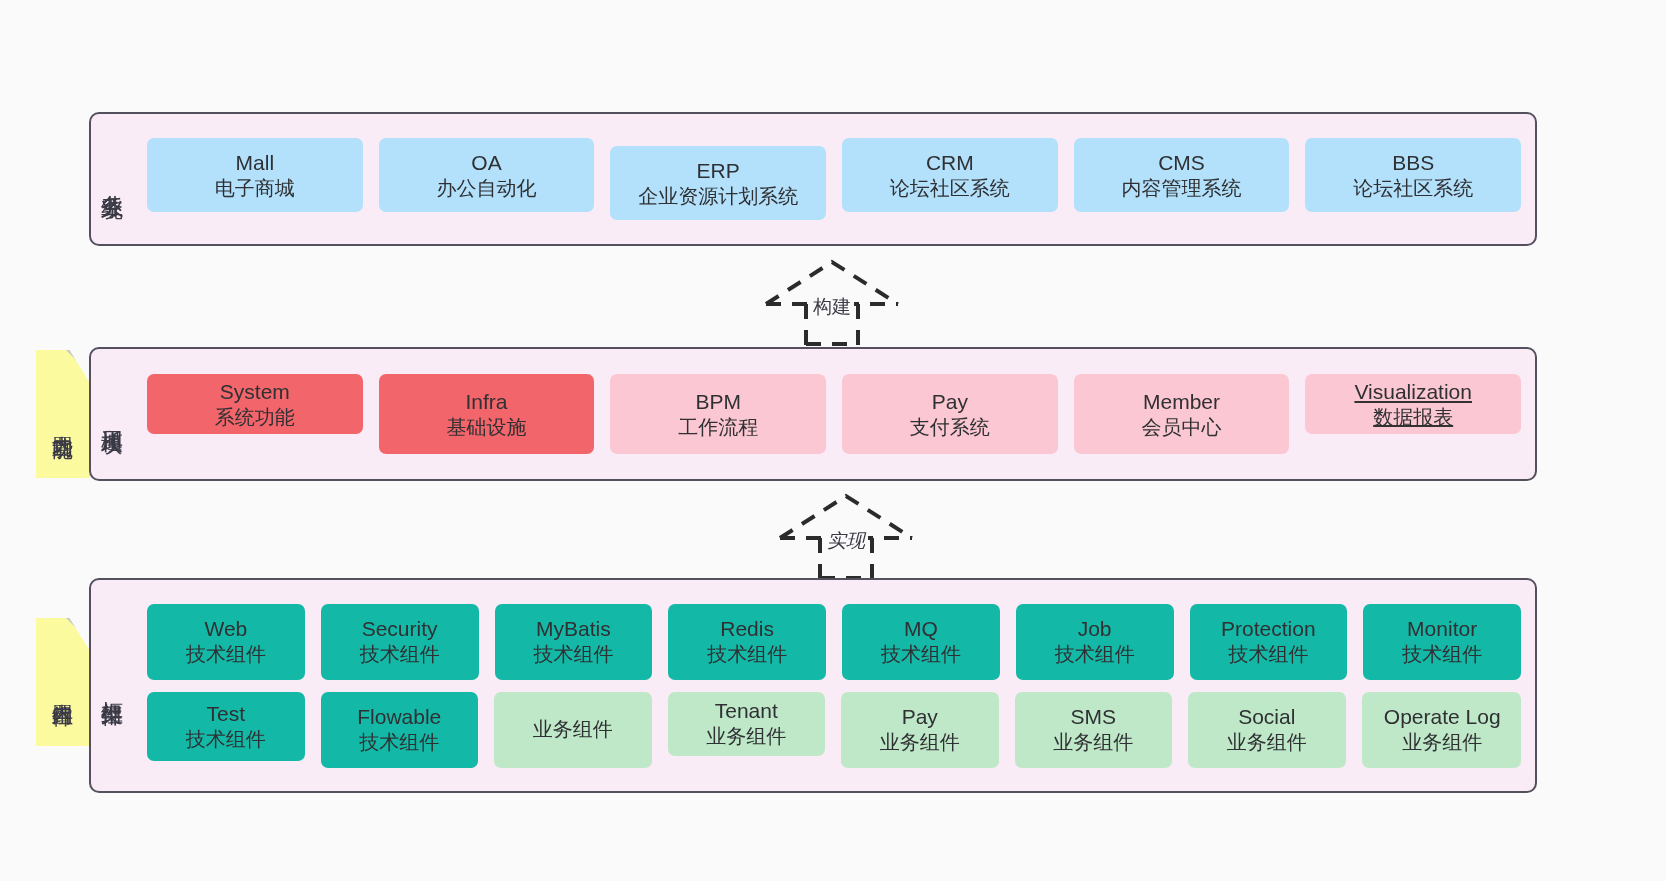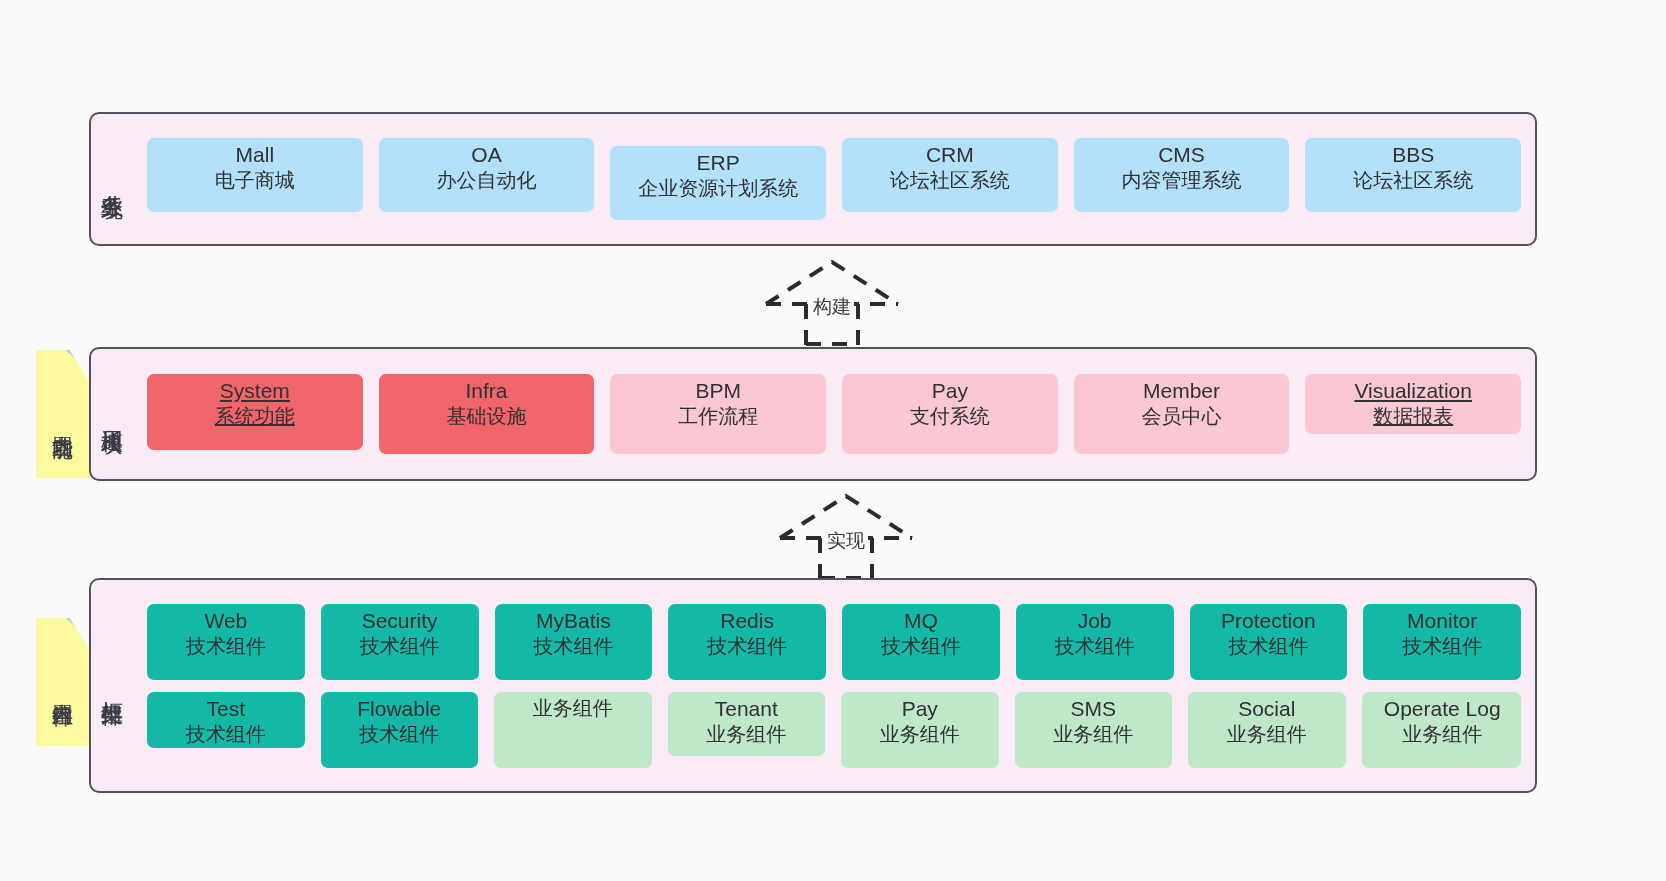--- a/index.html
+++ b/index.html
@@ -63,21 +63,21 @@
     gap: 16px;
     align-items: stretch;
   }
 
   .card {
     flex: 1 1 0;
     border-radius: 7px;
     display: flex;
     flex-direction: column;
     align-items: center;
-    justify-content: flex-start;
+    justify-content: center;
     text-align: center;
     line-height: 1.24;
     box-sizing: border-box;
     padding: 4px 6px;
   }
   .card .card-name {
     font-size: 21px;
     color: #2f3033;
   }
   .card .card-sub {
@@ -188,21 +188,21 @@
 
   <div class="note" style="left:36px; top:350px; width:54px; height:128px;">
     <div class="note-fold"></div>
     <div class="note-text">内置功能</div>
   </div>
 
   <div class="layer" id="layer-common" style="left:89px; top:347px; width:1448px; height:134px;">
     <div class="layer-title">通用模块</div>
     <div class="layer-body">
       <div class="card-row">
-        <div class="card c-red" style="height:76px;text-decoration:underline;">
+        <div class="card c-red" style="height:60px;">
           <div class="card-name">System</div>
           <div class="card-sub">系统功能</div>
         </div>
         <div class="card c-red" style="height:80px;">
           <div class="card-name">Infra</div>
           <div class="card-sub">基础设施</div>
         </div>
         <div class="card c-pink" style="height:80px;">
           <div class="card-name">BPM</div>
           <div class="card-sub">工作流程</div>
@@ -216,21 +216,21 @@
           <div class="card-sub">会员中心</div>
         </div>
         <div class="card c-pink" style="height:60px;text-decoration:underline;">
           <div class="card-name">Visualization</div>
           <div class="card-sub">数据报表</div>
         </div>
       </div>
     </div>
   </div>
 
-  <div class="uml-arrow" style="left:776px; top:492px; width:140px; height:88px;">
+  <div class="uml-arrow" style="left:776px; top:492px; width:140px; height:88px;font-style:italic;">
     <svg width="140" height="88" viewBox="0 0 140 88">
       <path d="M 4 46 L 70 4 L 136 46" fill="none" stroke="#2b2b2b" stroke-width="4" stroke-dasharray="15,11" stroke-linecap="butt"></path>
       <path d="M 4 46 L 136 46" fill="none" stroke="#2b2b2b" stroke-width="4" stroke-dasharray="15,11" stroke-linecap="butt"></path>
       <path d="M 44 46 L 44 88" fill="none" stroke="#2b2b2b" stroke-width="4" stroke-dasharray="15,11"></path>
       <path d="M 96 46 L 96 88" fill="none" stroke="#2b2b2b" stroke-width="4" stroke-dasharray="15,11"></path>
       <path d="M 44 86 L 96 86" fill="none" stroke="#2b2b2b" stroke-width="4" stroke-dasharray="15,11"></path>
     </svg>
     <div class="uml-label" style="left:48px; top:36px;">实现</div>
   </div>
 
@@ -272,21 +272,21 @@
           <div class="card-name">Protection</div>
           <div class="card-sub">技术组件</div>
         </div>
         <div class="card c-green" style="height:76px;">
           <div class="card-name">Monitor</div>
           <div class="card-sub">技术组件</div>
         </div>
       </div>
 
       <div class="card-row">
-        <div class="card c-green" style="height:56px;">
+        <div class="card c-green" style="height:69px;">
           <div class="card-name">Test</div>
           <div class="card-sub">技术组件</div>
         </div>
         <div class="card c-green" style="height:76px;">
           <div class="card-name">Flowable</div>
           <div class="card-sub">技术组件</div>
         </div>
         <div class="card c-green-light" style="height:76px;">
           <div class="card-sub">业务组件</div>
         </div>

